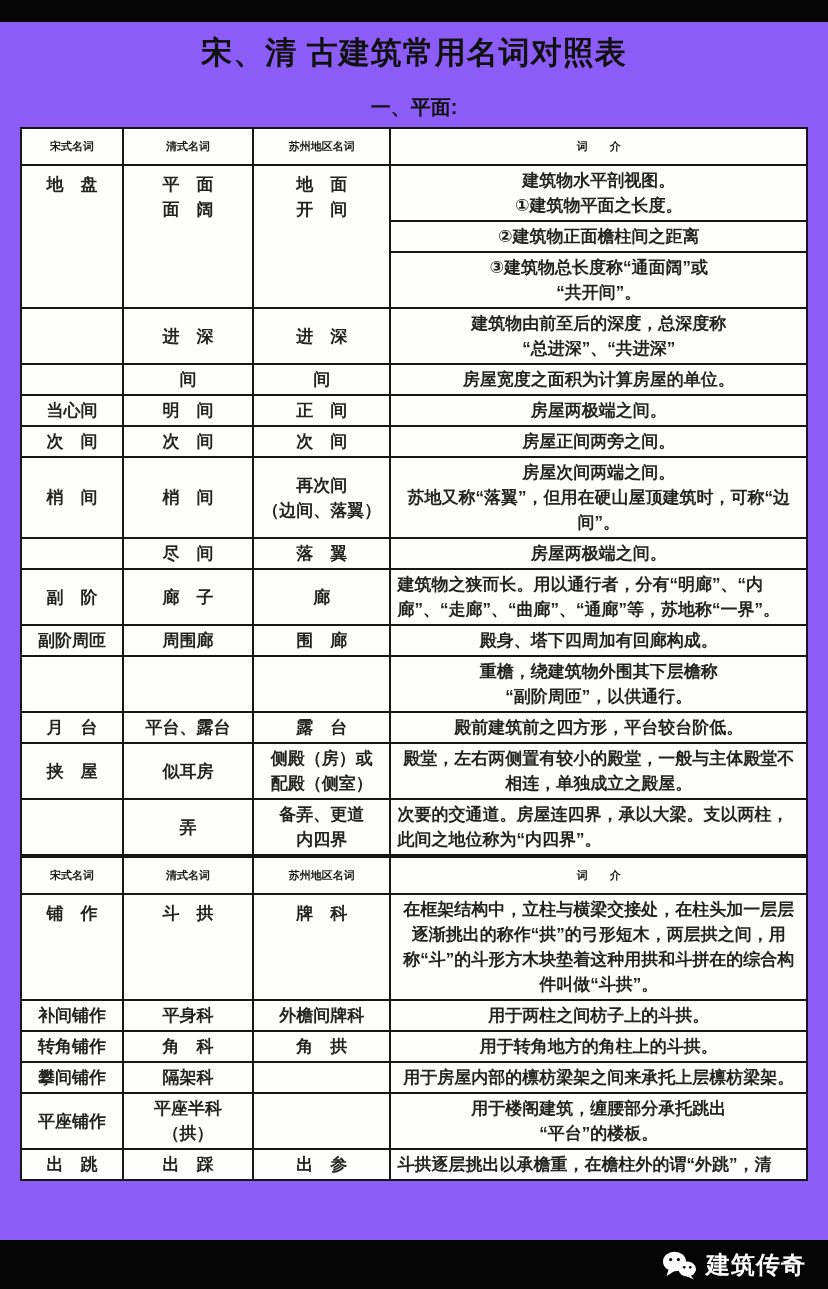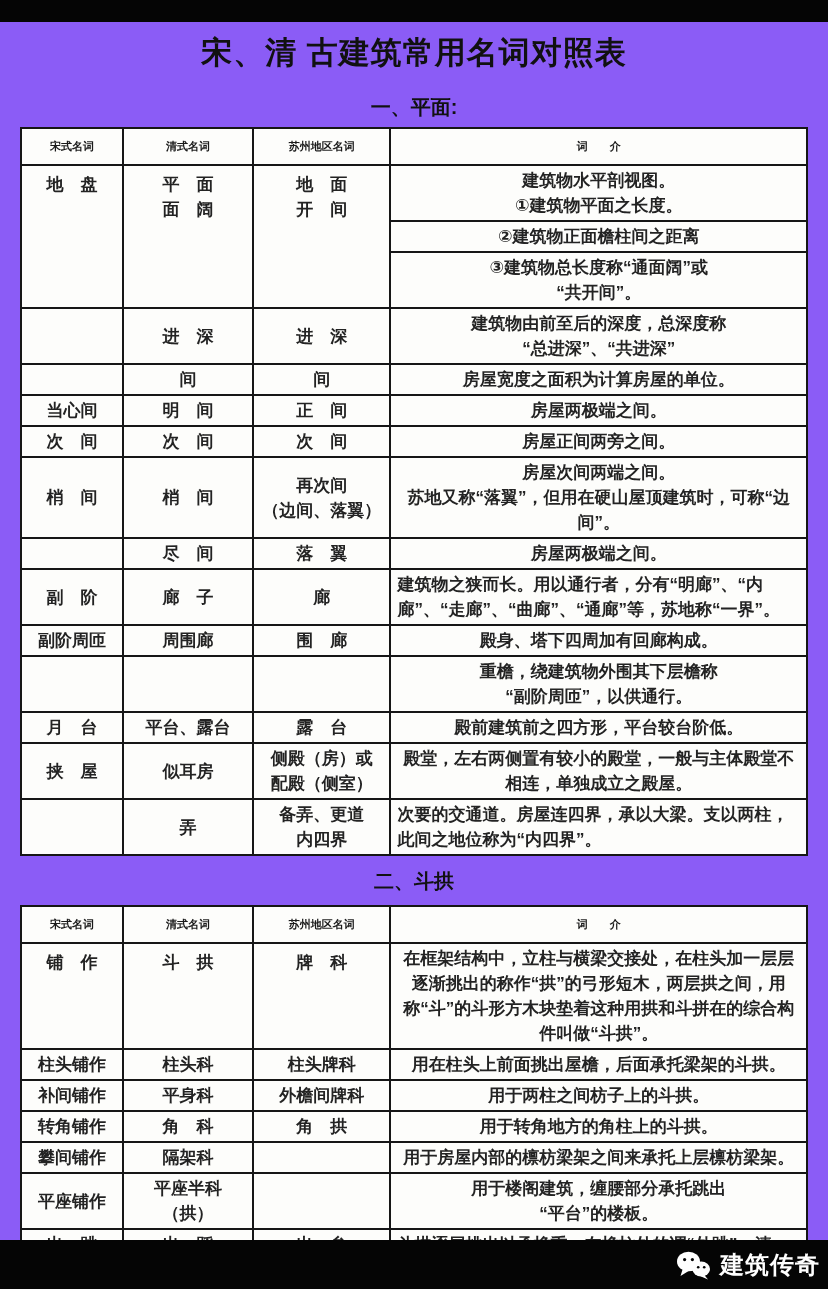--- a/index.html
+++ b/index.html
@@ -34,21 +34,21 @@
     font-size:17px;line-height:25px;font-weight:bold;color:#232323;
     padding:2px 6px;white-space:pre-line;
     overflow:hidden;
   }
   th{font-size:11px;color:#1a1a1a;padding:5px 4px;}
   td.ta-l{text-align:left;margin-top:48px;}
   td.v-top{vertical-align:top;padding-top:6px;}
   .bottombar{
     position:absolute;bottom:0;left:0;width:828px;height:49px;background:#050505;z-index:5;
     display:flex;align-items:center;justify-content:flex-end;
-    padding-right:8px;box-sizing:border-box;gap:9px;
+    padding-right:22px;box-sizing:border-box;gap:9px;
   }
   .wm-text{color:#ffffff;font-size:24px;font-weight:bold;letter-spacing:1px;}
   .wm-icon{display:inline-flex;align-items:center;}
 </style>
 </head>
 <body>
 
 <div class="topbar"></div>
 
 <div class="content">
@@ -164,21 +164,20 @@
         <td></td>
         <td>弄</td>
         <td>备弄、更道
 内四界</td>
         <td class="ta-l">次要的交通道。房屋连四界，承以大梁。支以两柱，
 此间之地位称为“内四界”。</td>
       </tr>
     </tbody>
   </table>
 
-  <div class="section-title second">二、斗拱</div>
 
   <table>
     <colgroup>
         <col style="width:13%">
         <col style="width:16.5%">
         <col style="width:17.5%">
         <col style="width:53%">
       </colgroup>
     <thead>
       <tr>
@@ -187,26 +186,20 @@
         <th>苏州地区名词</th>
         <th>词　　介</th>
       </tr>
     </thead>
     <tbody>
       <tr>
         <td class="v-top">铺　作</td>
         <td class="v-top">斗　拱</td>
         <td class="v-top">牌　科</td>
         <td>在框架结构中，立柱与横梁交接处，在柱头加一层层逐渐挑出的称作“拱”的弓形短木，两层拱之间，用称“斗”的斗形方木块垫着这种用拱和斗拼在的综合构件叫做“斗拱”。</td>
-      </tr>
-      <tr>
-        <td>柱头铺作</td>
-        <td>柱头科</td>
-        <td>柱头牌科</td>
-        <td>用在柱头上前面挑出屋檐，后面承托梁架的斗拱。</td>
       </tr>
       <tr>
         <td>补间铺作</td>
         <td>平身科</td>
         <td>外檐间牌科</td>
         <td>用于两柱之间枋子上的斗拱。</td>
       </tr>
       <tr>
         <td>转角铺作</td>
         <td>角　科</td>

